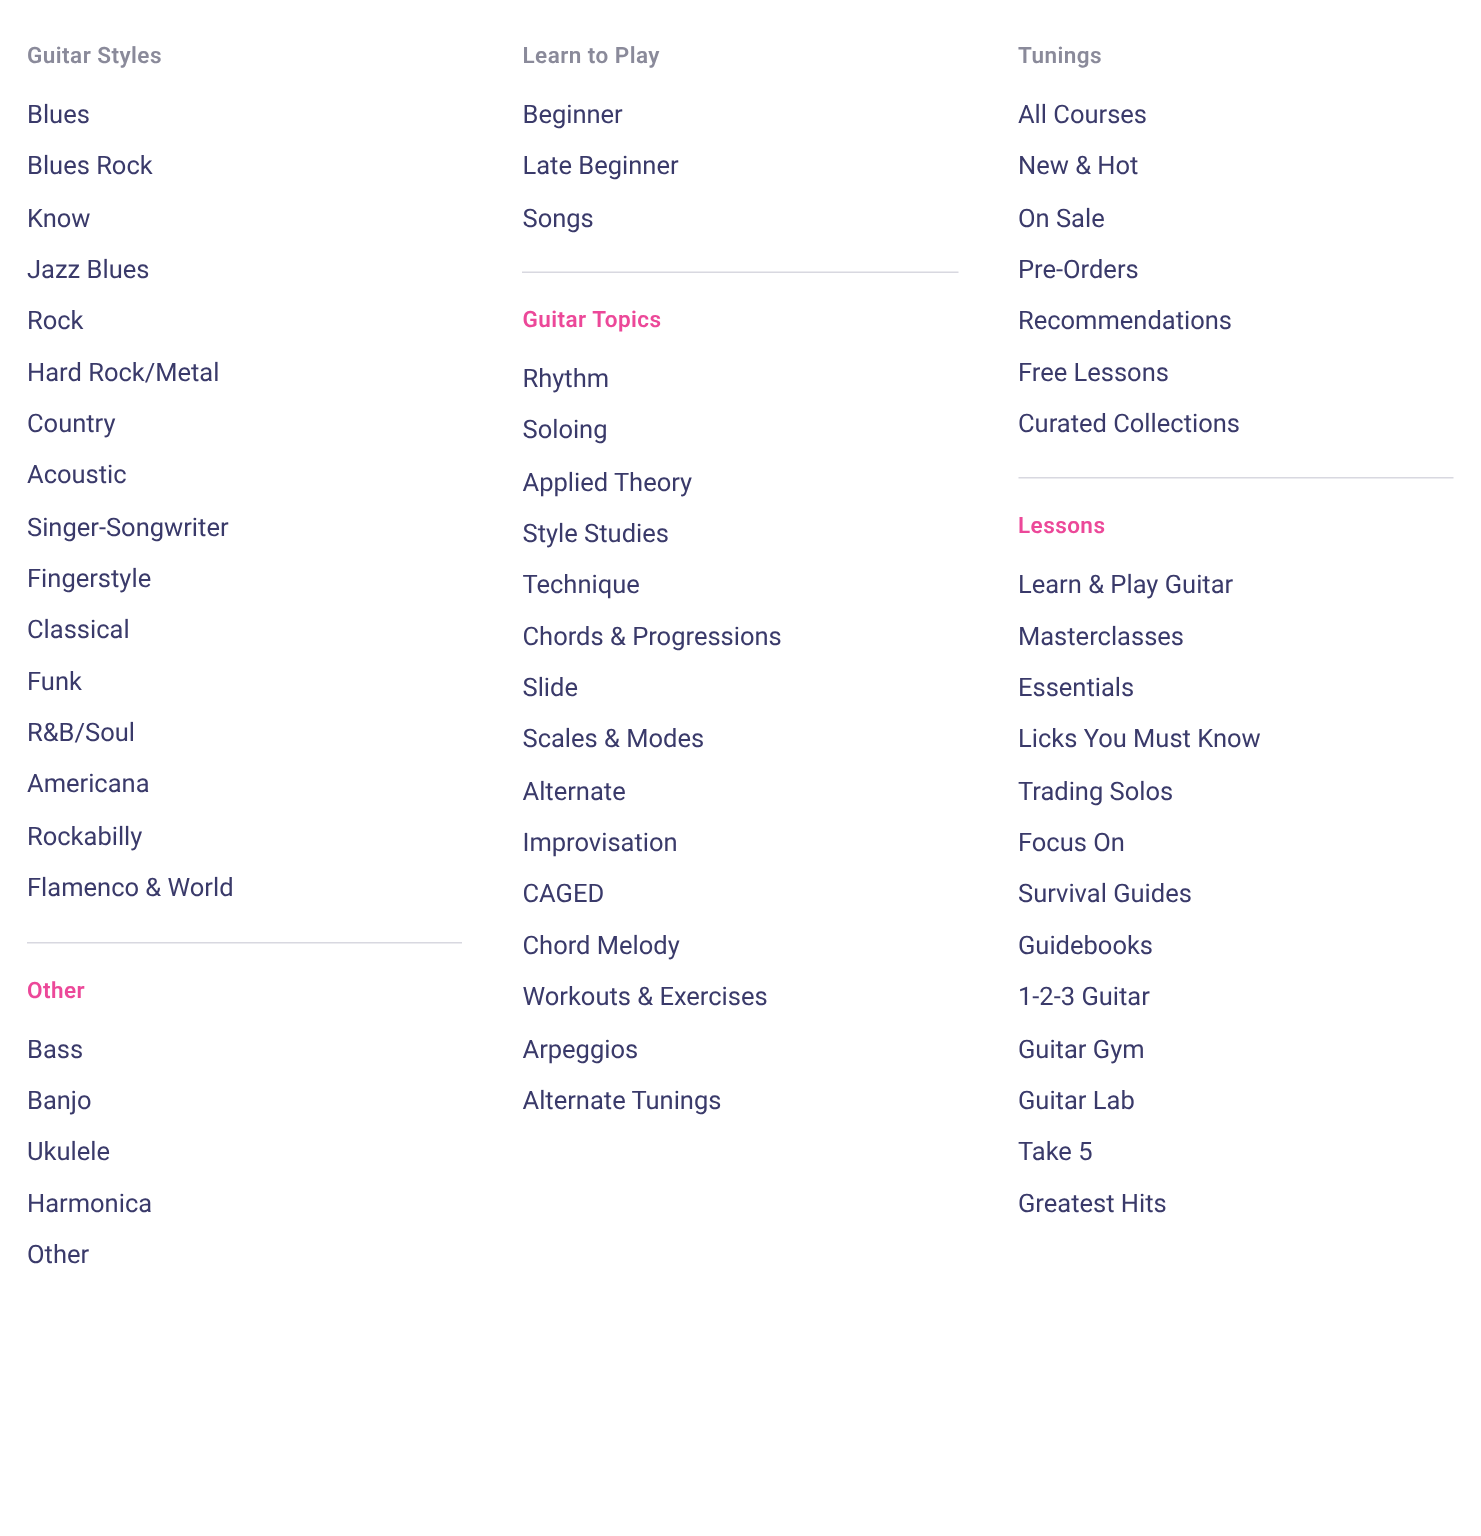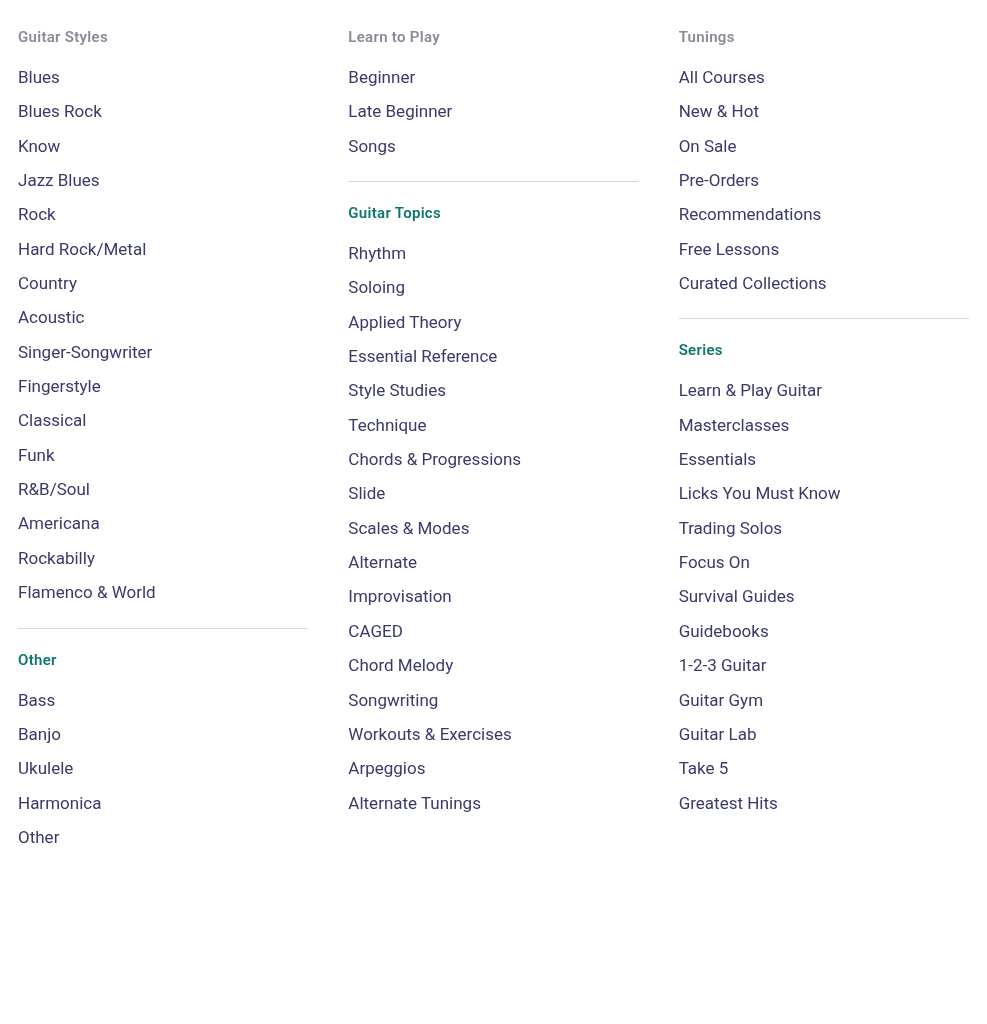--- a/index.html
+++ b/index.html
@@ -40,21 +40,21 @@
       padding: 4px 0;
       cursor: pointer;
       text-decoration: none;
     }
     .divider {
       border: none;
       border-top: 1px solid #d8d8e0;
       margin: 18px 0 18px 0;
     }
     .section-header.muted {
-      color: #0f766e;
+      color: #ec4899;
     }
   </style>
 </head>
 <body>
 
 <div class="menu-grid">
     <div class="column">
       <div class="section-header">Guitar Styles</div>
       <a class="menu-item" href="#">Blues</a>
       <a class="menu-item" href="#">Blues Rock</a>
@@ -83,46 +83,44 @@
     <div class="column">
       <div class="section-header">Learn to Play</div>
       <a class="menu-item" href="#">Beginner</a>
       <a class="menu-item" href="#">Late Beginner</a>
       <a class="menu-item" href="#">Songs</a>
       <hr class="divider">
       <div class="section-header muted">Guitar Topics</div>
       <a class="menu-item" href="#">Rhythm</a>
       <a class="menu-item" href="#">Soloing</a>
       <a class="menu-item" href="#">Applied Theory</a>
-      <a class="menu-item" href="#">Essential Reference</a>
       <a class="menu-item" href="#">Style Studies</a>
       <a class="menu-item" href="#">Technique</a>
       <a class="menu-item" href="#">Chords &amp; Progressions</a>
       <a class="menu-item" href="#">Slide</a>
       <a class="menu-item" href="#">Scales &amp; Modes</a>
       <a class="menu-item" href="#">Alternate</a>
       <a class="menu-item" href="#">Improvisation</a>
       <a class="menu-item" href="#">CAGED</a>
       <a class="menu-item" href="#">Chord Melody</a>
-      <a class="menu-item" href="#">Songwriting</a>
       <a class="menu-item" href="#">Workouts &amp; Exercises</a>
       <a class="menu-item" href="#">Arpeggios</a>
       <a class="menu-item" href="#">Alternate Tunings</a>
     </div>
     <div class="column">
       <div class="section-header">Tunings</div>
       <a class="menu-item" href="#">All Courses</a>
       <a class="menu-item" href="#">New &amp; Hot</a>
       <a class="menu-item" href="#">On Sale</a>
       <a class="menu-item" href="#">Pre-Orders</a>
       <a class="menu-item" href="#">Recommendations</a>
       <a class="menu-item" href="#">Free Lessons</a>
       <a class="menu-item" href="#">Curated Collections</a>
       <hr class="divider">
-      <div class="section-header muted">Series</div>
+      <div class="section-header muted">Lessons</div>
       <a class="menu-item" href="#">Learn &amp; Play Guitar</a>
       <a class="menu-item" href="#">Masterclasses</a>
       <a class="menu-item" href="#">Essentials</a>
       <a class="menu-item" href="#">Licks You Must Know</a>
       <a class="menu-item" href="#">Trading Solos</a>
       <a class="menu-item" href="#">Focus On</a>
       <a class="menu-item" href="#">Survival Guides</a>
       <a class="menu-item" href="#">Guidebooks</a>
       <a class="menu-item" href="#">1-2-3 Guitar</a>
       <a class="menu-item" href="#">Guitar Gym</a>

